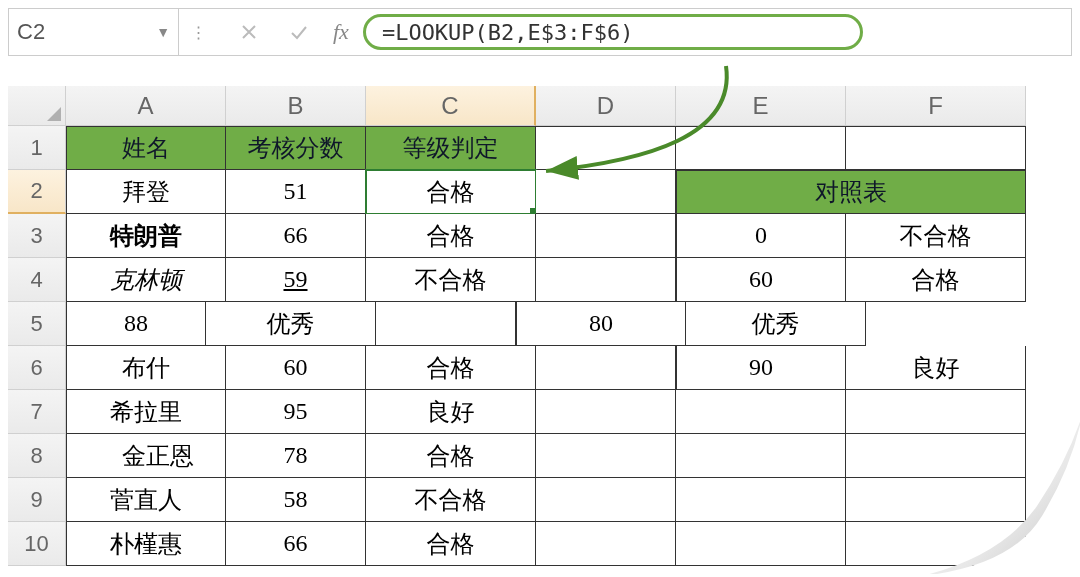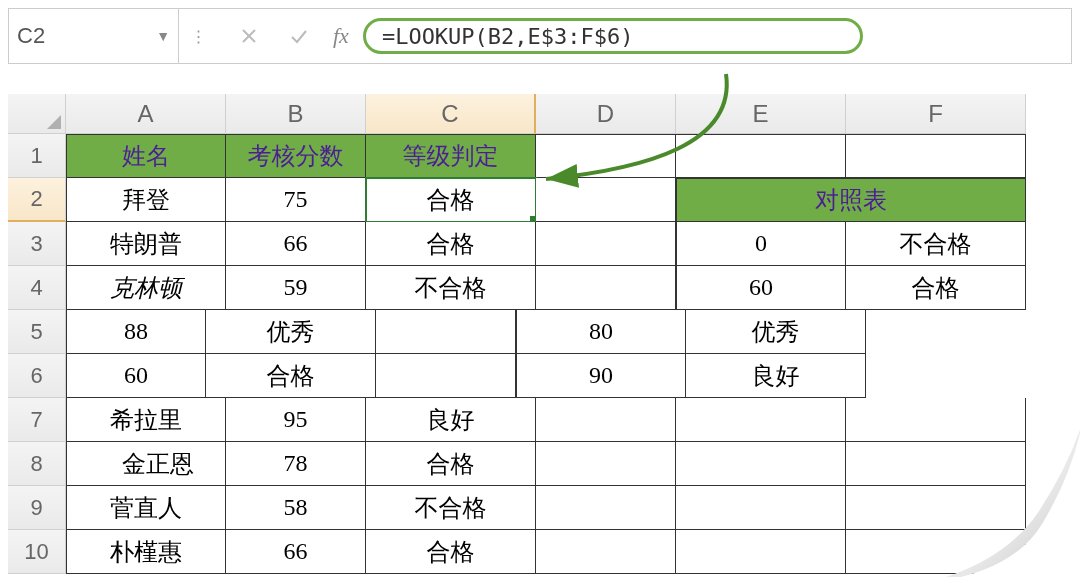--- a/index.html
+++ b/index.html
@@ -6,21 +6,21 @@
 body {
   margin: 0;
   padding: 8px;
   font-family: "Microsoft YaHei", SimSun, Arial, sans-serif;
   background: #fff;
   width: 1080px;
 }
 .formula-bar {
   display: flex;
   align-items: center;
-  height: 56px;
+  height: 48px;
   border: 1px solid #ccc;
   background: #fff;
   margin-bottom: 30px;
 }
 .name-box {
   width: 170px;
   height: 100%;
   padding: 0 8px;
   display: flex;
   align-items: center;
@@ -151,21 +151,21 @@
   position: relative;
 }
 .tbl .cell {
   border-right: 1px solid #333;
   border-bottom: 1px solid #333;
 }
 .tbl-first .cell { border-top: 1px solid #333; }
 .tbl .cell:first-child { border-left: 1px solid #333; }
 .hdr-cell {
   background: #70AD47;
-  color: #4c1d95;
+  color: #0f172a;
 }
 .selcell {
   outline: 2px solid #2e7d32;
   outline-offset: -1px;
 }
 .selcell::after {
   content: "";
   position: absolute;
   right: -3px;
   bottom: -3px;
@@ -244,49 +244,50 @@
         <div class="row tbl tbl-first">
           <div class="cell wA hdr-cell" style="border-width: 1px; border-style: solid; border-color: rgb(51, 51, 51);">姓名</div>
           <div class="cell wB hdr-cell" style="border-right: 1px solid rgb(51, 51, 51); border-bottom: 1px solid rgb(51, 51, 51); border-top: 1px solid rgb(51, 51, 51); font-family: Liberation Mono, monospace;">考核分数</div>
           <div class="cell wC hdr-cell" style="border-right: 1px solid rgb(51, 51, 51); border-bottom: 1px solid rgb(51, 51, 51); border-top: 1px solid rgb(51, 51, 51);">等级判定</div>
           <div class="cell wD"></div>
           <div class="cell wE"></div>
           <div class="cell wF"></div>
         </div>
         <div class="row tbl">
           <div class="cell wA" style="border-right: 1px solid rgb(51, 51, 51); border-bottom: 1px solid rgb(51, 51, 51); border-left: 1px solid rgb(51, 51, 51);">拜登</div>
-          <div class="cell wB" style="border-right: 1px solid rgb(51, 51, 51); border-bottom: 1px solid rgb(51, 51, 51);">75</div>
+          <div class="cell wB" style="border-right: 1px solid rgb(51, 51, 51); border-bottom: 1px solid rgb(51, 51, 51);">51</div>
           <div class="cell wC selcell" style="border-right: 1px solid rgb(51, 51, 51); border-bottom: 1px solid rgb(51, 51, 51);">合格</div>
           <div class="cell wD"></div>
           <div class="cell merged2 hdr-cell" style="border-width: 1px; border-style: solid; border-color: rgb(51, 51, 51);">对照表</div>
         </div>
         <div class="row tbl">
-          <div class="cell wA" style="border-right: 1px solid rgb(51, 51, 51); border-bottom: 1px solid rgb(51, 51, 51); border-left: 1px solid rgb(51, 51, 51);">特朗普</div>
+          <div class="cell wA" style="border-right: 1px solid rgb(51, 51, 51); border-bottom: 1px solid rgb(51, 51, 51); border-left: 1px solid rgb(51, 51, 51); font-weight: bold;">特朗普</div>
           <div class="cell wB" style="border-right: 1px solid rgb(51, 51, 51); border-bottom: 1px solid rgb(51, 51, 51);">66</div>
           <div class="cell wC" style="border-right: 1px solid rgb(51, 51, 51); border-bottom: 1px solid rgb(51, 51, 51);">合格</div>
           <div class="cell wD"></div>
           <div class="cell wE" style="border-right: 1px solid rgb(51, 51, 51); border-bottom: 1px solid rgb(51, 51, 51); border-left: 1px solid rgb(51, 51, 51);">0</div>
           <div class="cell wF" style="border-right: 1px solid rgb(51, 51, 51); border-bottom: 1px solid rgb(51, 51, 51);">不合格</div>
         </div>
         <div class="row tbl">
           <div class="cell wA" style="border-right: 1px solid rgb(51, 51, 51); border-bottom: 1px solid rgb(51, 51, 51); border-left: 1px solid rgb(51, 51, 51); font-style: italic;">克林顿</div>
-          <div class="cell wB" style="border-right: 1px solid rgb(51, 51, 51); border-bottom: 1px solid rgb(51, 51, 51);">59</div>
+          <div class="cell wB" style="border-right: 1px solid rgb(51, 51, 51); border-bottom: 1px solid rgb(51, 51, 51); text-decoration: underline;">59</div>
           <div class="cell wC" style="border-right: 1px solid rgb(51, 51, 51); border-bottom: 1px solid rgb(51, 51, 51);">不合格</div>
           <div class="cell wD"></div>
           <div class="cell wE" style="border-right: 1px solid rgb(51, 51, 51); border-bottom: 1px solid rgb(51, 51, 51); border-left: 1px solid rgb(51, 51, 51);">60</div>
           <div class="cell wF" style="border-right: 1px solid rgb(51, 51, 51); border-bottom: 1px solid rgb(51, 51, 51);">合格</div>
         </div>
         <div class="row tbl">
           <div class="cell wB" style="border-right: 1px solid rgb(51, 51, 51); border-bottom: 1px solid rgb(51, 51, 51);">88</div>
           <div class="cell wC" style="border-right: 1px solid rgb(51, 51, 51); border-bottom: 1px solid rgb(51, 51, 51);">优秀</div>
           <div class="cell wD"></div>
           <div class="cell wE" style="border-right: 1px solid rgb(51, 51, 51); border-bottom: 1px solid rgb(51, 51, 51); border-left: 1px solid rgb(51, 51, 51);">80</div>
           <div class="cell wF" style="border-right: 1px solid rgb(51, 51, 51); border-bottom: 1px solid rgb(51, 51, 51);">优秀</div>
         </div>
         <div class="row tbl">
+          <div class="cell wA" style="border-right: 1px solid rgb(51, 51, 51); border-bottom: 1px solid rgb(51, 51, 51); border-left: 1px solid rgb(51, 51, 51);">布什</div>
           <div class="cell wB" style="border-right: 1px solid rgb(51, 51, 51); border-bottom: 1px solid rgb(51, 51, 51);">60</div>
           <div class="cell wC" style="border-right: 1px solid rgb(51, 51, 51); border-bottom: 1px solid rgb(51, 51, 51);">合格</div>
           <div class="cell wD"></div>
           <div class="cell wE" style="border-right: 1px solid rgb(51, 51, 51); border-bottom: 1px solid rgb(51, 51, 51); border-left: 1px solid rgb(51, 51, 51);">90</div>
           <div class="cell wF" style="border-right: 1px solid rgb(51, 51, 51); border-bottom: 1px solid rgb(51, 51, 51);">良好</div>
         </div>
         <div class="row tbl">
           <div class="cell wA" style="border-right: 1px solid rgb(51, 51, 51); border-bottom: 1px solid rgb(51, 51, 51); border-left: 1px solid rgb(51, 51, 51);">希拉里</div>
           <div class="cell wB" style="border-right: 1px solid rgb(51, 51, 51); border-bottom: 1px solid rgb(51, 51, 51);">95</div>
           <div class="cell wC" style="border-right: 1px solid rgb(51, 51, 51); border-bottom: 1px solid rgb(51, 51, 51);">良好</div>

